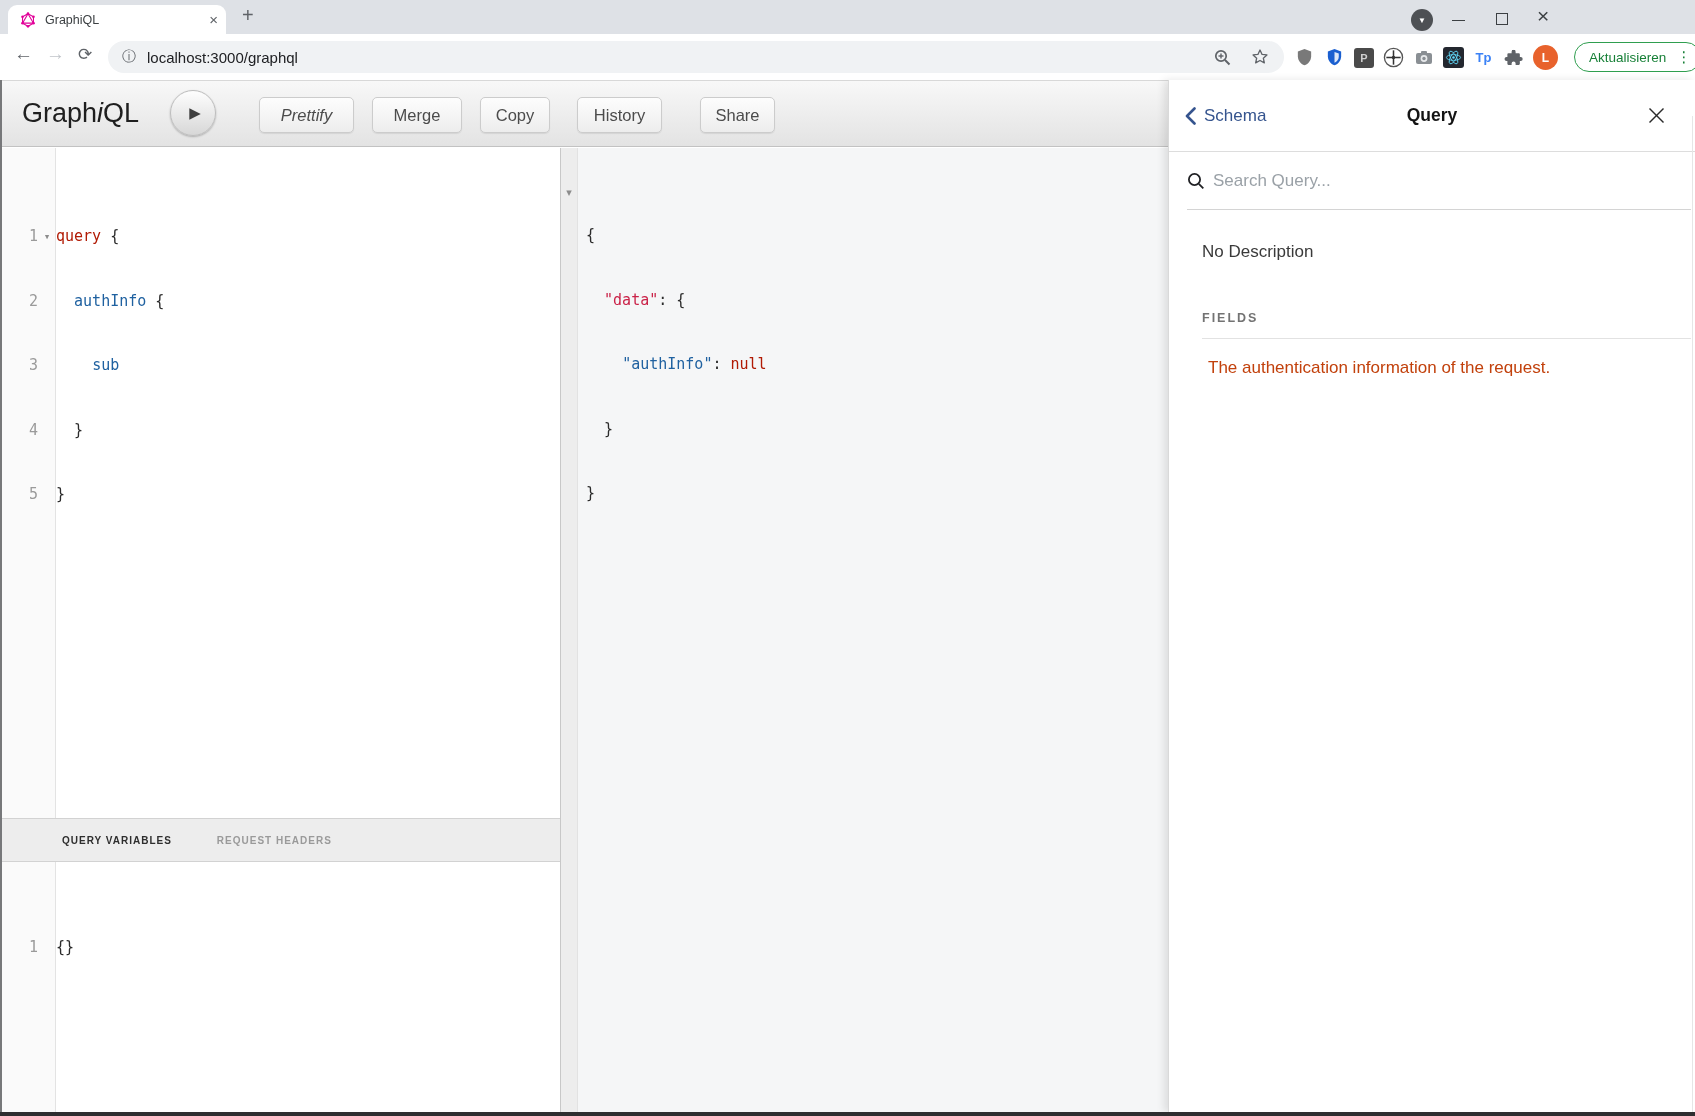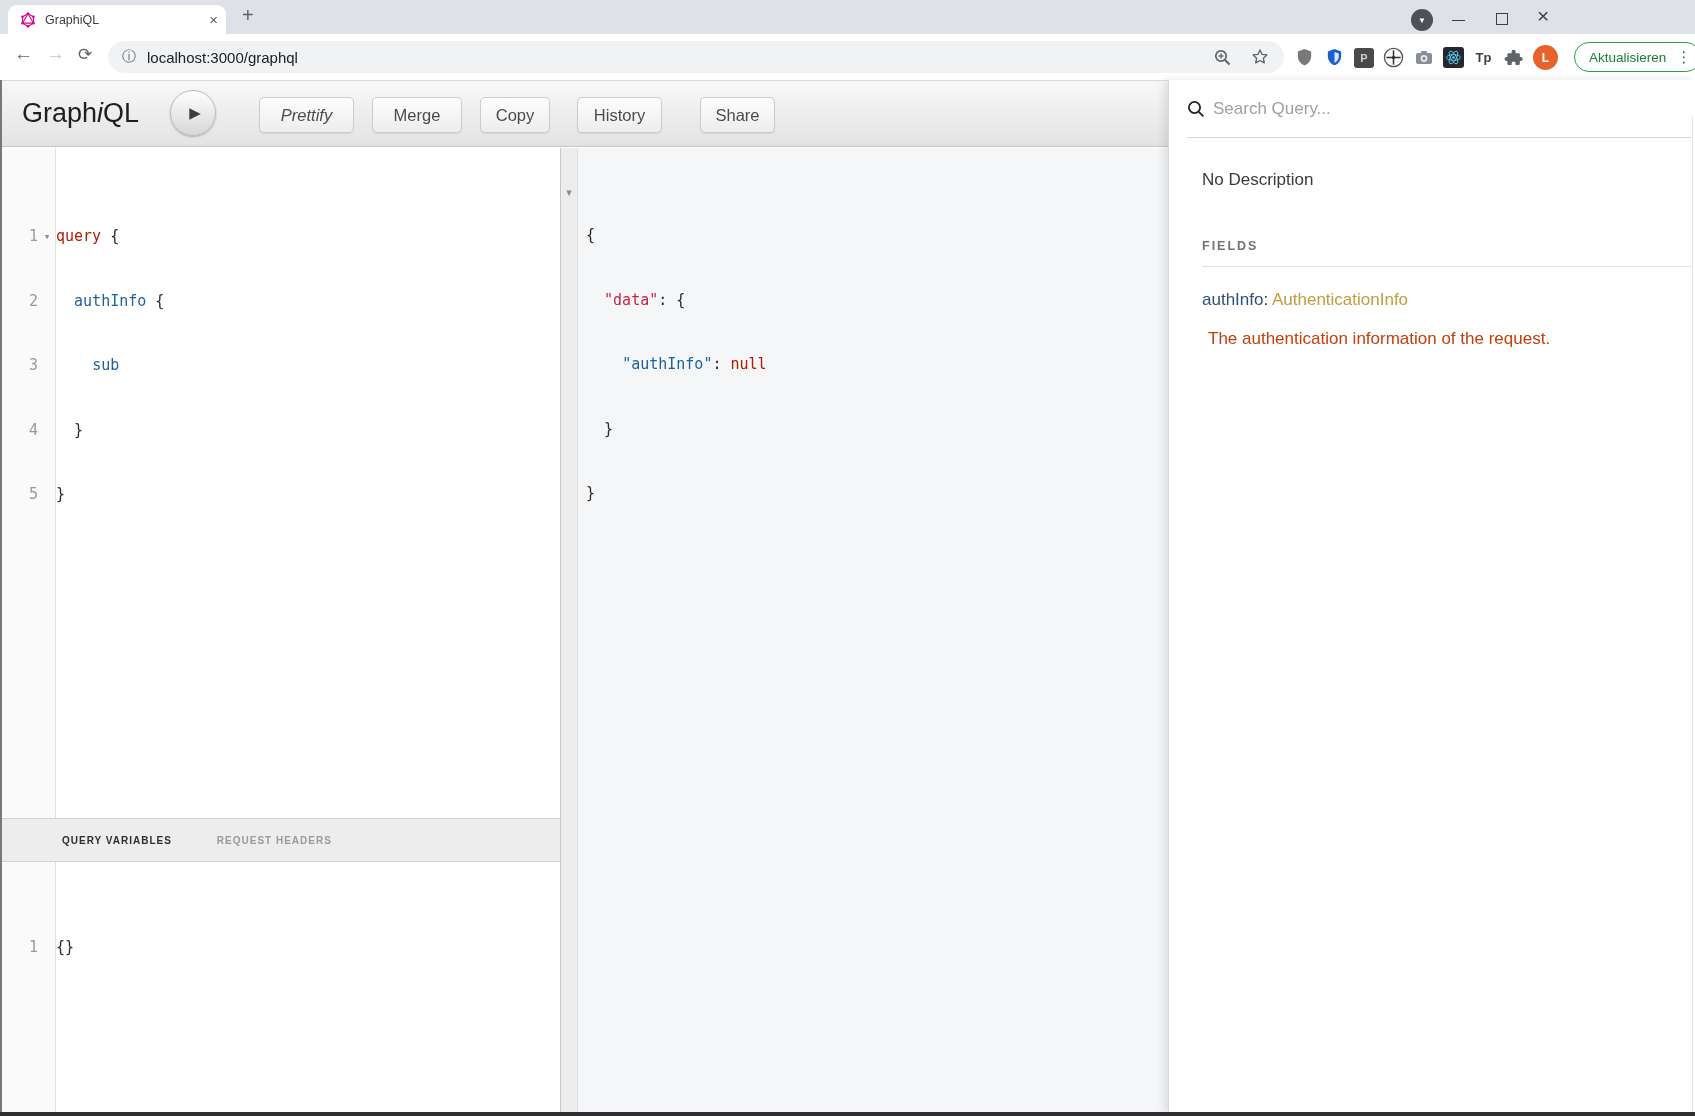--- a/index.html
+++ b/index.html
@@ -30,21 +30,21 @@
                 background:#f0f2f4; display:flex; align-items:center; padding:0 14px; }
   .info-ic { font-size:14px; color:#5f6368; }
   .url { margin-left:11px; font-size:15px; color:#202124; }
   .addr-spacer { flex:1; }
   .addr-svg { margin-left:18px; flex:none; }
   .extensions { position:absolute; left:1294px; top:11px; display:flex; align-items:center; gap:9px; }
   .ext { width:21px; height:21px; display:flex; align-items:center; justify-content:center; }
   .ext-tile-p { width:20px; height:20px; background:#4a4a4a; border-radius:3px; color:#cfcfcf;
                 font-size:11px; font-weight:bold; display:flex; align-items:center; justify-content:center; }
   .ext-react { width:21px; height:21px; background:#23272f; border-radius:3px; display:flex; align-items:center; justify-content:center; }
-  .ext-tp { font-size:13px; font-weight:bold; color:#404040; }
+  .ext-tp { font-size:13px; font-weight:bold; color:#3b82f6; }
   .avatar { width:25px; height:25px; border-radius:50%; background:#e8622c; color:#fff; font-size:12px;
             font-weight:bold; display:flex; align-items:center; justify-content:center; }
   .update-pill { position:absolute; left:1574px; top:8px; height:30px; border:1px solid #2f9e4f;
                  border-radius:15px; display:flex; align-items:center; padding:0 9px 0 14px;
                  color:#188038; font-size:13.5px; background:#fff; }
   .kebab { margin-left:10px; font-size:15px; color:#188038; }
 
   
   .topbar { position:absolute; left:0; top:80px; width:1695px; height:67px;
             background:linear-gradient(#f8f8f8,#e3e3e3); border-top:1px solid #d8d8d8; border-bottom:1px solid #c2c2c2; }
@@ -280,33 +280,43 @@
     <div class="code r-code">
       <div class="cm-line"><span>{</span></div>
       <div class="cm-line"><span>  </span><span class="defk">"data"</span><span>: {</span></div>
       <div class="cm-line"><span>    </span><span class="prop">"authInfo"</span><span>: </span><span class="kw">null</span></div>
       <div class="cm-line"><span>  }</span></div>
       <div class="cm-line"><span>}</span></div>
     </div>
   </div>
 
   <div class="doc-panel">
+    <div class="doc-header">
+      <div class="doc-back">
+        <svg width="11" height="18" viewBox="0 0 11 18">
+          <polyline points="9.5,1.5 2,9 9.5,16.5" fill="none" stroke="#35548e" stroke-width="2.6" stroke-linecap="round" stroke-linejoin="round"></polyline>
+        </svg>
+        <span>Schema</span>
+      </div>
+      <div class="doc-title">Query</div>
+      <svg class="doc-close" width="17" height="17" viewBox="0 0 17 17">
+        <line x1="1.5" y1="1.5" x2="15.5" y2="15.5" stroke="#2b2b2b" stroke-width="1.4"></line>
+        <line x1="15.5" y1="1.5" x2="1.5" y2="15.5" stroke="#2b2b2b" stroke-width="1.4"></line>
+      </svg>
+    </div>
     <div class="doc-search">
       <svg width="18" height="18" viewBox="0 0 18 18">
         <circle cx="7.5" cy="7.5" r="5.6" fill="none" stroke="#202124" stroke-width="1.8"></circle>
         <line x1="11.8" y1="11.8" x2="16.3" y2="16.3" stroke="#202124" stroke-width="1.8"></line>
       </svg>
       <input type="text" placeholder="Search Query..." style="">
     </div>
     <div class="doc-body">
       <div class="nodesc">No Description</div>
       <div class="fields-hdr">FIELDS</div>
       <hr class="fields-rule">
-      <div class="field-row">
-        <span class="f-name">authInfo</span><span>: </span><span class="f-type">AuthenticationInfo</span>
-      </div>
       <div class="f-desc">The authentication information of the request.</div>
     </div>
     <div class="doc-scroll-line"></div>
   </div>
 
   <div class="bottom-strip"></div>
 </div>
 
 </body></html>

